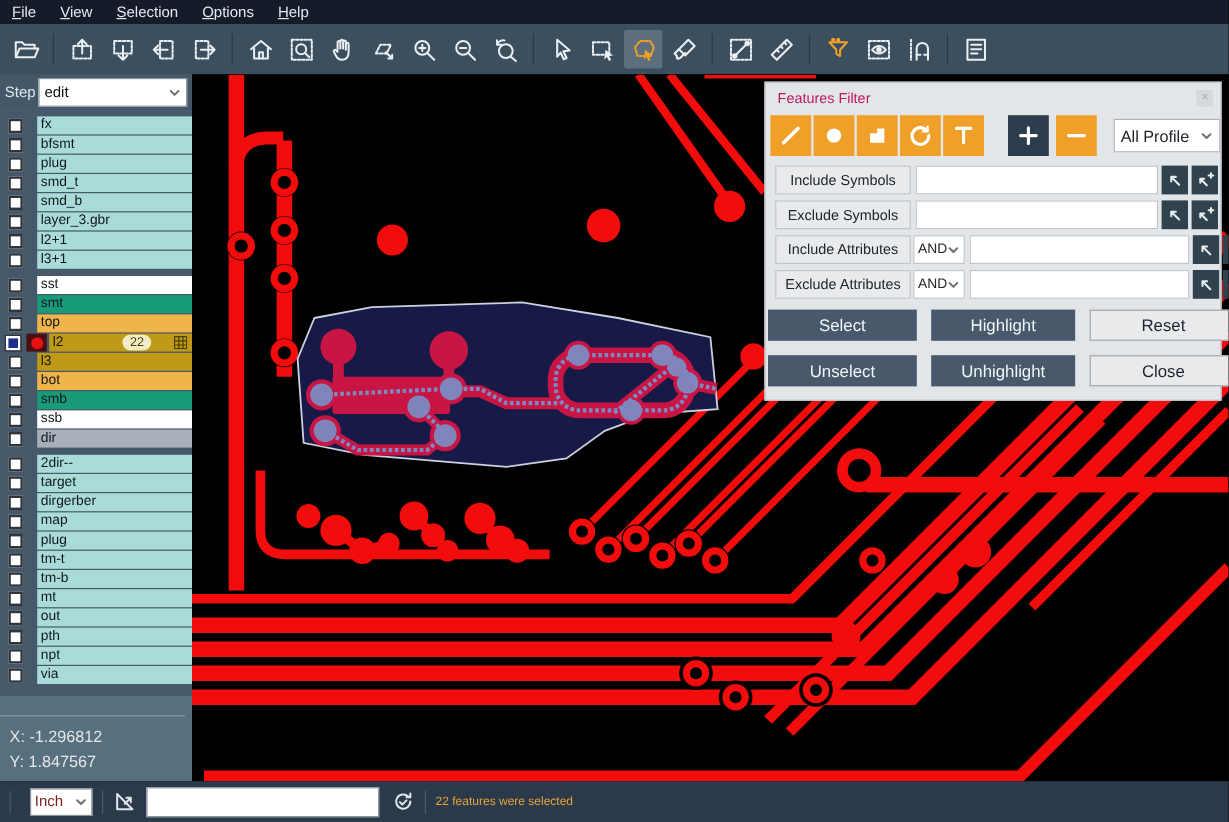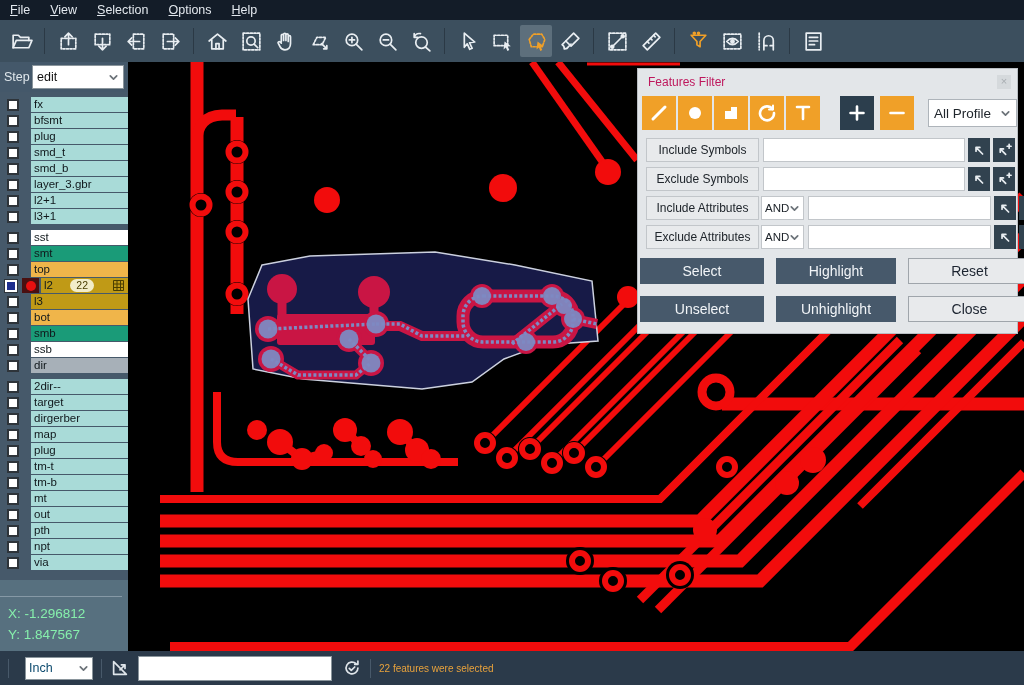--- a/index.html
+++ b/index.html
@@ -17,21 +17,21 @@
   .tb-sep{width:1px;height:26px;background:#2b3945;margin:0 6px;}
   .tb-btn{width:32px;height:32px;display:flex;align-items:center;justify-content:center;
           color:#e9eef2;border-radius:2px;margin:0 1px;}
   .tb-btn svg{width:23px;height:23px;}
   .tb-btn.active{background:#5d6f7c;}
   .tb-btn.accent{color:var(--accent);}
   .tb-btn.active.accent{color:var(--accent);}
   svg *{vector-effect:non-scaling-stroke;}
   .ic{fill:none;stroke:currentColor;stroke-width:1.7;stroke-linecap:round;stroke-linejoin:round;}
   
-  .sidebar{position:absolute;left:0;top:62px;width:128px;bottom:34px;background:#57707f;}
+  .sidebar{position:absolute;left:0;top:62px;width:160px;bottom:34px;background:#57707f;}
   .step-row{height:30px;background:#44586a;display:flex;align-items:center;padding:0 4px;}
   .step-label{color:#dfe7ec;font-size:12.5px;width:28px;}
   .step-select{flex:1;height:22px;background:#fff;border:1px solid #8a959c;display:flex;
                align-items:center;justify-content:space-between;padding:0 4px;font-size:12.5px;color:#111;}
   .layers{background:#46596a;padding:5px 0 4px 0;}
   .layer-group{margin-bottom:6px;}
   .layer-row{display:flex;height:15px;margin-bottom:1px;align-items:stretch;}
   .cbcell{width:25px;display:flex;align-items:center;justify-content:center;flex:none;}
   .cb{width:12px;height:12px;background:#fff;border:2px solid #2e343a;box-sizing:border-box;}
   .cb.checked{background:#1e2e8e;border:2px solid #fff;outline:1px solid #2e343a;}
@@ -42,21 +42,21 @@
   .namecell.c-cyan{background:#a9dbd8;}
   .namecell.c-white{background:#ffffff;}
   .namecell.c-green{background:#1a9b78;}
   .namecell.c-amber{background:#f0b54a;}
   .namecell.c-gold{background:#c09a16;}
   .namecell.c-gray{background:#a7b0b8;}
   .badge{position:absolute;right:34px;top:1px;background:#f2ecc9;border-radius:7px;height:13px;
          padding:0 6px;font-size:10.5px;line-height:13px;color:#4a3e00;}
   .gridicon{position:absolute;right:4px;top:2px;width:11px;height:11px;}
   .coords{position:absolute;left:0;right:6px;bottom:6px;border-top:1px solid #8699a6;
-          padding:6px 8px 0 8px;color:#86efac;font-size:13.5px;line-height:21px;}
+          padding:6px 8px 0 8px;color:#e5e5e5;font-size:13.5px;line-height:21px;}
   
   .canvas{position:absolute;left:160px;top:62px;right:0;bottom:34px;background:#000;overflow:hidden;}
   
   .dialog{position:absolute;left:477px;top:6px;width:381px;height:266px;background:#e3e6e9;
           border:1px solid #b9bec3;box-sizing:border-box;font-size:12.5px;color:#20262c;}
   .dlg-title{height:25px;display:flex;align-items:center;padding:0 10px;color:#be185d;font-size:12px;}
   .dlg-close{position:absolute;top:6px;right:6px;width:14px;height:14px;background:#d5d9dc;
              color:#a8adb2;font-size:11px;line-height:13px;text-align:center;}
   .dlg-tools{display:flex;align-items:center;padding:2px 0 8px 4px;}
   .tool-btn{width:34px;height:34px;background:var(--accent);color:#fff;display:flex;
@@ -78,21 +78,21 @@
           justify-content:center;margin-left:3px;flex:none;}
   .f-pick svg{width:17px;height:17px;}
   .dlg-actions{display:grid;grid-template-columns:124px 120px 123px;grid-gap:4px 5px;margin:9px 2px 0 2px;gap:12px;}
   .act-btn{height:26px;display:flex;align-items:center;justify-content:center;font-size:14px;}
   .act-dark{background:#47596b;color:#f2f5f8;}
   .act-light{background:#e8eaec;border:1px solid #9fa5ab;box-sizing:border-box;color:#1c2430;}
   
   .statusbar{position:absolute;left:0;bottom:0;width:100%;height:34px;background:#2b3a4a;
              display:flex;align-items:center;color:#dfe5ea;}
   .sb-sep{width:1px;height:19px;background:#48596a;margin:0 8px;}
-  .unit-select{width:68px;height:23px;background:#fff;border:1px solid #8a959c;color:#0c4a6e;
+  .unit-select{width:52px;height:23px;background:#fff;border:1px solid #8a959c;color:#7f1d1d;
                display:flex;align-items:center;justify-content:space-between;padding:0 3px;
                box-sizing:border-box;font-size:12.5px;margin-left:8px;}
   .sb-icon{width:20px;height:20px;color:#dfe5ea;display:flex;align-items:center;justify-content:center;}
   .cmd-input{width:194px;height:25px;background:#fff;border:1px solid #8a959c;box-sizing:border-box;
              margin:0 10px 0 8px;font-size:12px;padding:0 4px;font-family:"Liberation Sans",sans-serif;}
   .sb-msg{font-size:10px;color:var(--msg);}
   .chev{width:11px;height:11px;flex:none;color:#6c7379;}
 </style>
 </head>
 <body>

